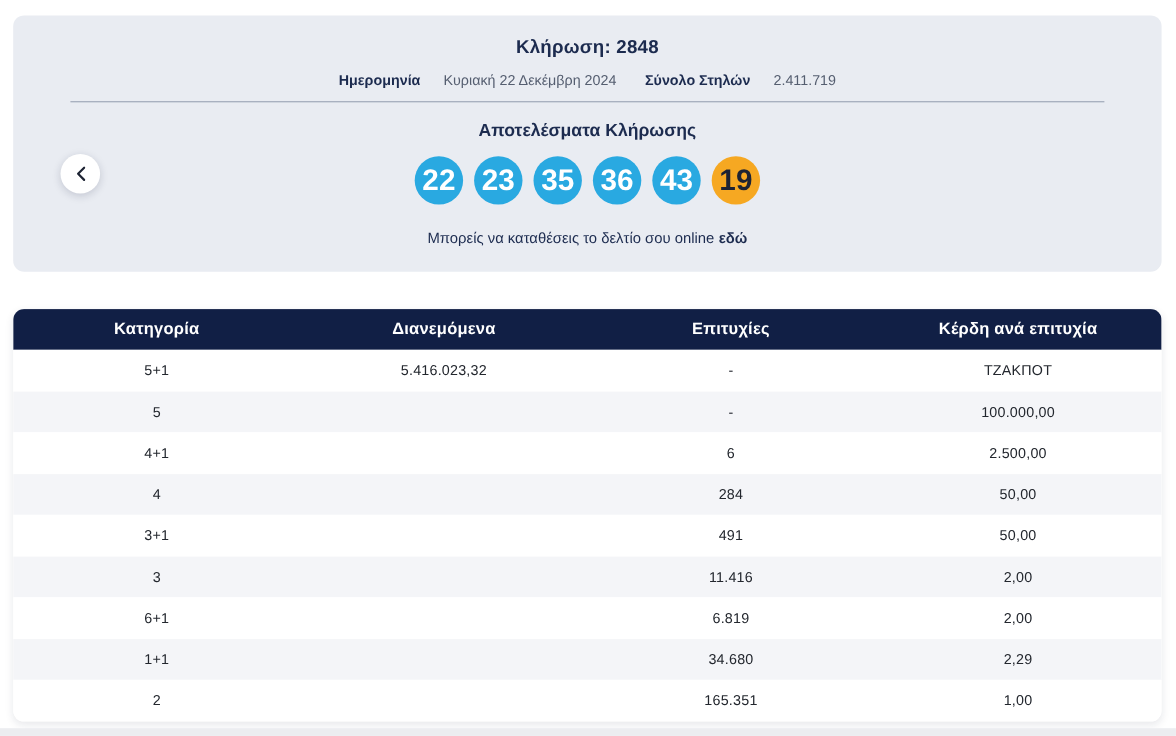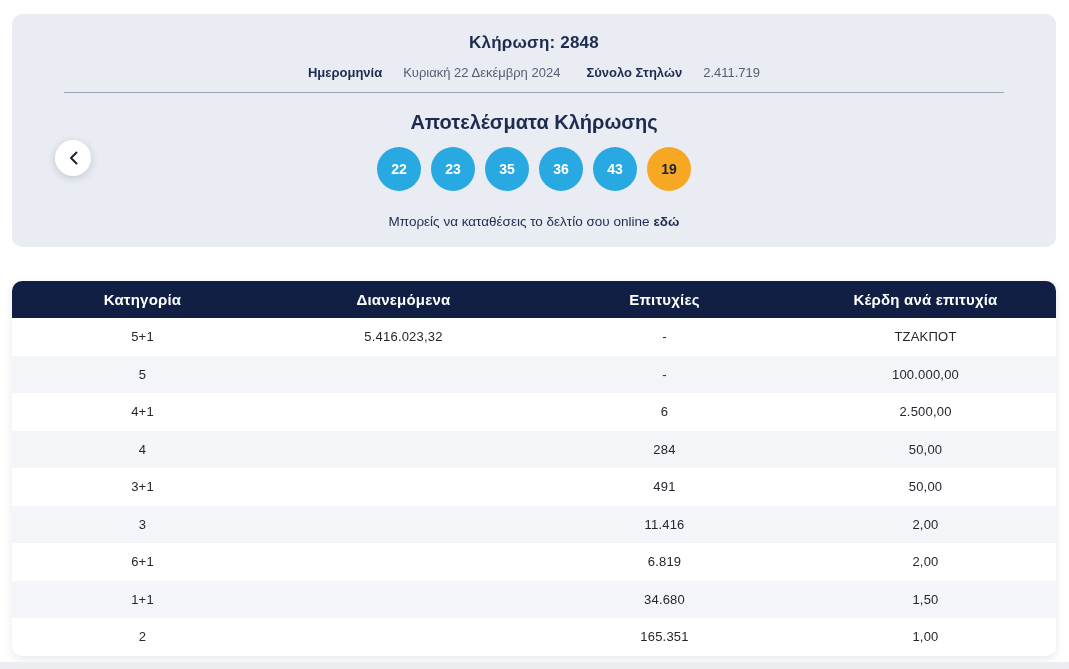--- a/index.html
+++ b/index.html
@@ -38,38 +38,38 @@
   }
   .draw-meta .meta-group { display: inline-flex; gap: 21px; }
   .draw-meta b { color: #1c2b4f; font-weight: bold; }
   .card-divider {
     border: none;
     border-top: 1px solid #9aa2b4;
     margin: 12px 52px 0 52px;
   }
   .results-heading {
     margin-top: 18px;
-    font-size: 20px;
+    font-size: 16px;
     font-weight: bold;
     color: #1c2b4f;
   }
   .numbers-row {
     margin-top: 13px;
     display: flex;
     justify-content: center;
     align-items: center;
     gap: 10px;
   }
   .ball {
     width: 44px; height: 44px;
     border-radius: 50%;
     display: flex;
     align-items: center;
     justify-content: center;
-    font-size: 14px;
+    font-size: 27px;
     font-weight: bold;
     background: #29a9e1;
     color: #ffffff;
   }
   .ball.bonus {
     background: #f6a822;
     color: #1d2333;
   }
   .card-footer {
     margin-top: 23px;
@@ -236,21 +236,21 @@
     <div class="tbl-row">
       <div class="td">6+1</div>
       <div class="td"></div>
       <div class="td">6.819</div>
       <div class="td">2,00</div>
     </div>
     <div class="tbl-row">
       <div class="td">1+1</div>
       <div class="td"></div>
       <div class="td">34.680</div>
-      <div class="td">1,50</div>
+      <div class="td">2,29</div>
     </div>
     <div class="tbl-row">
       <div class="td">2</div>
       <div class="td"></div>
       <div class="td">165.351</div>
       <div class="td">1,00</div>
     </div>
   </div>
 
 </section>

